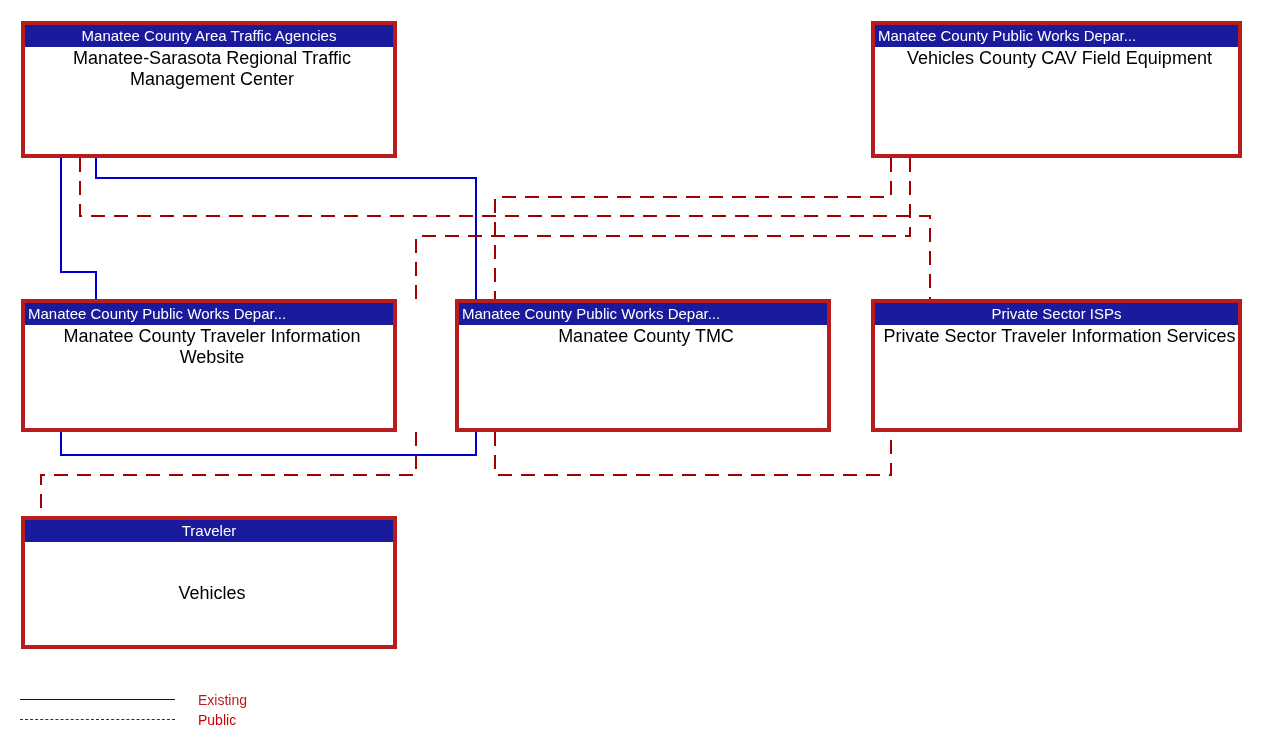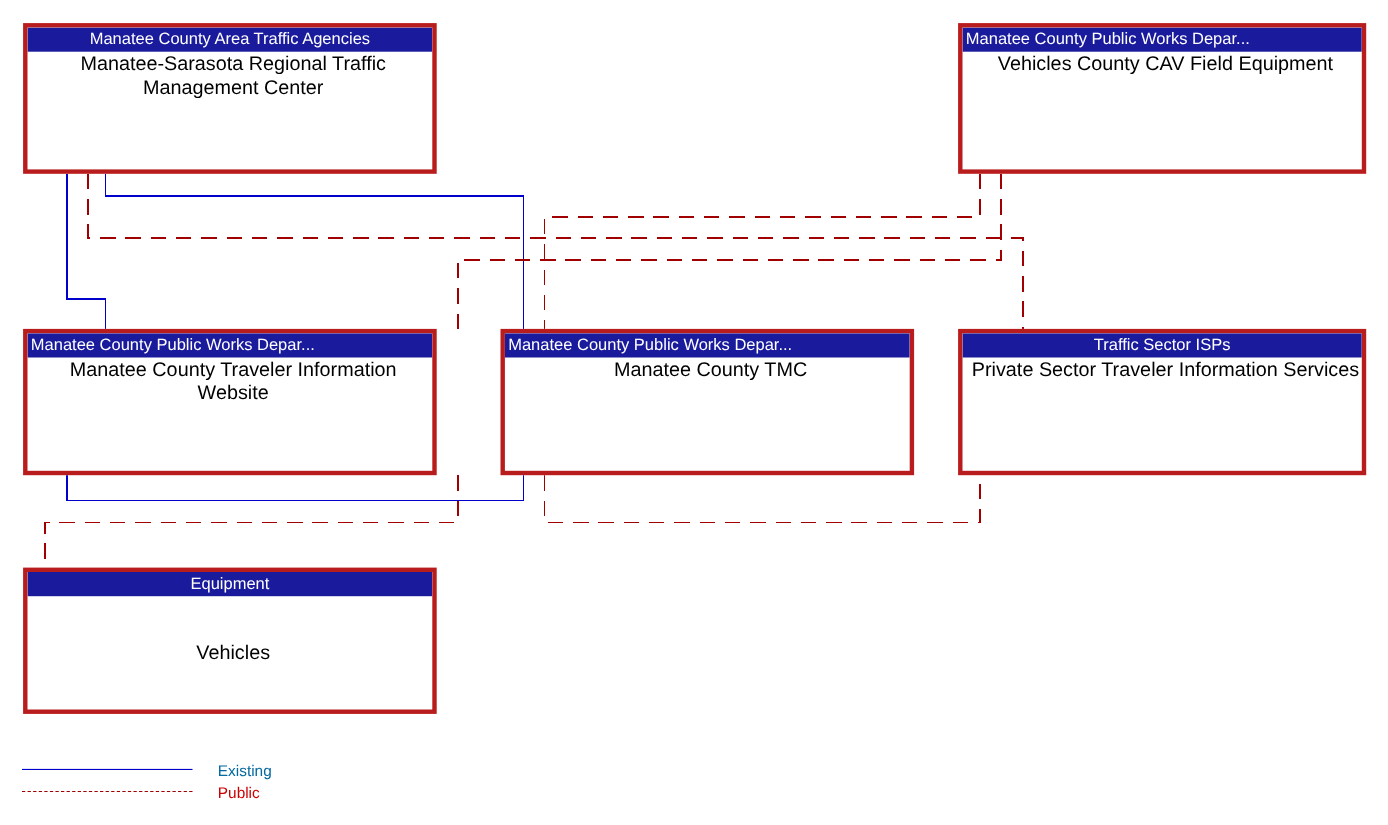--- a/index.html
+++ b/index.html
@@ -87,21 +87,21 @@
     border-top: 1.8px dashed #a00000;
   }
   .legend-label {
     position: absolute;
     left: 178px;
     top: 0;
     font-size: 14px;
     line-height: 20px;
     white-space: nowrap;
   }
-  .legend-label.existing { color: #0369a1; }
+  .legend-label.existing { color: #b91c1c; }
   .legend-label.planned  { color: #cc0000; }
 </style>
 </head>
 <body>
 
 <div id="diagram-root">
 
   <svg id="edge-layer" width="1262" height="750" viewBox="0 0 1262 750">
       <polyline points="61,158 61,272 96,272 96,299" fill="none" shape-rendering="crispEdges" stroke="#0000cc" stroke-width="1.4"></polyline>
       <polyline points="96,158 96,178 476,178 476,299" fill="none" shape-rendering="crispEdges" stroke="#0000cc" stroke-width="1.4"></polyline>
@@ -124,25 +124,25 @@
       </div>
       <div class="node" style="left: 21px; top: 299px; width: 376px; height: 133px;">
         <div class="node-header align-left">Manatee County Public Works Depar...</div>
         <div class="node-body" style="width: 374px;">Manatee County Traveler Information Website</div>
       </div>
       <div class="node" style="left: 455px; top: 299px; width: 376px; height: 133px;">
         <div class="node-header align-left">Manatee County Public Works Depar...</div>
         <div class="node-body" style="width: 374px;">Manatee County TMC</div>
       </div>
       <div class="node" style="left: 871px; top: 299px; width: 371px; height: 133px;">
-        <div class="node-header">Traffic Sector ISPs</div>
+        <div class="node-header">Private Sector ISPs</div>
         <div class="node-body" style="width: 369px;">Private Sector Traveler Information Services</div>
       </div>
       <div class="node" style="left: 21px; top: 516px; width: 376px; height: 133px;">
-        <div class="node-header">Equipment</div>
+        <div class="node-header">Traveler</div>
         <div class="node-body" style="width: 374px; margin-top: 40px;">Vehicles</div>
       </div>
     </div>
 
   <div id="legend">
     <div class="legend-row">
       <div class="legend-swatch existing"></div>
       <div class="legend-label existing">Existing</div>
     </div>
     <div class="legend-row">

